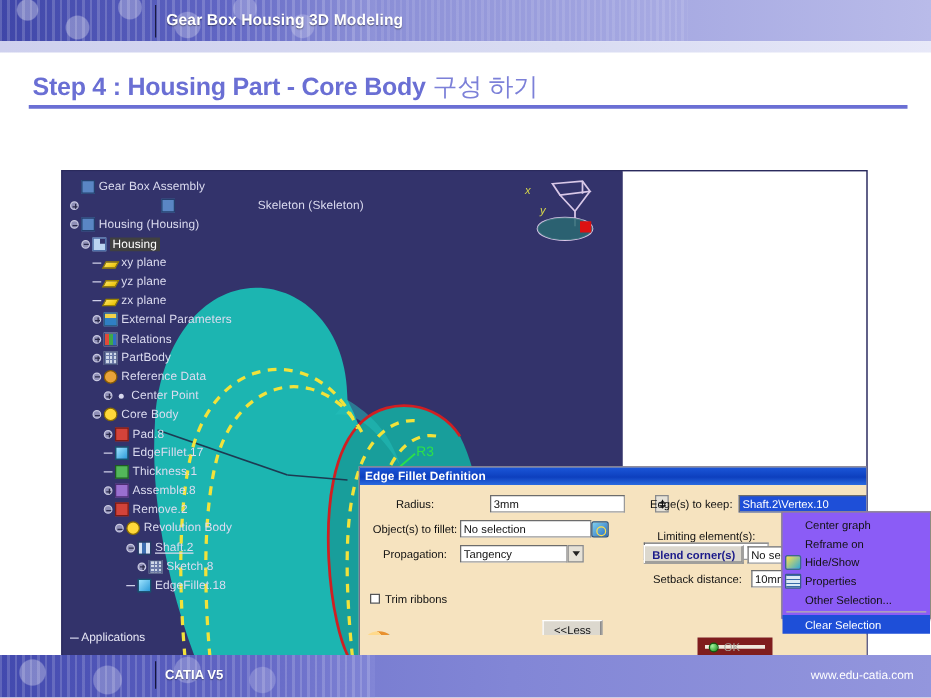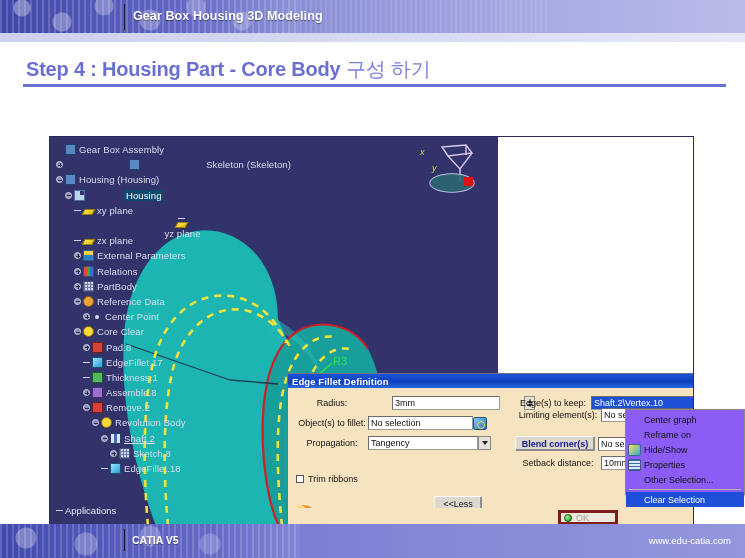--- a/index.html
+++ b/index.html
@@ -89,21 +89,21 @@
     background: #33336b;
   }
 
   
   .tree { position: absolute; left: 6px; top: 5px; width: 235px; }
   .tnode {
     position: relative; height: 15.2px; display:flex; align-items:center;
     font-size: 9.5px; color: #e6e6f5; white-space: nowrap;
   }
   .tlabel { color:#dcdcf0; letter-spacing:.1px; }
-  .tlabel.sel { background:#0c4a6e; color:#ffffff; padding:0 2px;margin-left:36px; }
+  .tlabel.sel { background:#404040; color:#ffffff; padding:0 2px; }
   .tlabel.underline { text-decoration: underline; }
   .ticon {
     width: 11px; height: 11px; margin-right: 3px; flex: 0 0 auto;
     display:inline-block; position:relative;
   }
   .tplus {
     width: 7px; height: 7px; margin-right: 2px; flex:0 0 auto;
     border-radius: 50%; background:#8e8eb6; border:1px solid #c9c9e0;
     position:relative;
   }
@@ -195,21 +195,21 @@
     background:#dcd8ce; border:1px solid #8c8c8c;
     border-top-color:#ffffff; border-left-color:#ffffff;
     box-shadow: inset -1px -1px 0 #8c8c8c;
     font-size:9px; color:#111; padding:1px 6px; height:15px;
     display:flex;align-items:center;justify-content:center; white-space:nowrap;
   }
   .btn3d.blue { color:#1a1a8a; font-weight:bold; }
   .okbar { position:absolute; left:0; bottom:0; width:459px; height:19px; background:#f6e3bf; }
   .okbtn {
     position:absolute; left:270px; top:2px; width:60px; height:15px;
-    background:#efe9dd; border:3px solid #7f1d1d; display:flex;align-items:center;gap:4px;padding-left:3px;
+    background:#efe9dd; border:6px solid #7f1d1d; display:flex;align-items:center;gap:4px;padding-left:3px;
     font-size:9px; color:#a8a39a;
   }
   .okled { width:8px;height:8px;border-radius:50%;background:radial-gradient(circle at 30% 30%,#a5f5a0,#0f8a12); border:1px solid #0b5c0e;}
 
   
   .globe {
     position:absolute; left:2px; bottom:0px; width:26px; height:22px; border-radius:50%;
     background: radial-gradient(circle at 35% 30%, #ffd98a 0 30%, #e8912f 31% 55%, #2b9ad8 56% 100%);
     overflow:hidden;
   }
@@ -334,21 +334,21 @@
           <div class="tnode" style="padding-left: 9px;">
             <span class="tplus"></span>
             <span class="ticon ic-doc"></span>
             <span class="tlabel sel">Housing</span>
           </div>
           <div class="tnode" style="padding-left: 18px;">
             <span class="tdash"></span>
             <span class="ticon ic-plane"></span>
             <span class="tlabel">xy plane</span>
           </div>
-          <div class="tnode" style="padding-left: 18px; flex-direction: column;">
+          <div class="tnode" style="padding-left: 18px;">
             <span class="tdash"></span>
             <span class="ticon ic-plane"></span>
             <span class="tlabel">yz plane</span>
           </div>
           <div class="tnode" style="padding-left: 18px;">
             <span class="tdash"></span>
             <span class="ticon ic-plane"></span>
             <span class="tlabel">zx plane</span>
           </div>
           <div class="tnode" style="padding-left: 18px;">
@@ -372,21 +372,21 @@
             <span class="tlabel">Reference Data</span>
           </div>
           <div class="tnode" style="padding-left: 27px;">
             <span class="tplus plus"></span>
             <span class="ticon ic-dot"></span>
             <span class="tlabel">Center Point</span>
           </div>
           <div class="tnode" style="padding-left: 18px;">
             <span class="tplus"></span>
             <span class="ticon ic-yellowdot"></span>
-            <span class="tlabel">Core Clear</span>
+            <span class="tlabel">Core Body</span>
           </div>
           <div class="tnode" style="padding-left: 27px;">
             <span class="tplus plus"></span>
             <span class="ticon ic-red"></span>
             <span class="tlabel">Pad.8</span>
           </div>
           <div class="tnode" style="padding-left: 27px;">
             <span class="tdash"></span>
             <span class="ticon ic-cyanfil"></span>
             <span class="tlabel">EdgeFillet.17</span>
@@ -454,42 +454,42 @@
           </div>
 
           <div class="frow" style="left:8px; top:28px;">
             <span class="flabel" style="width:72px;">Object(s) to fillet:</span>
             <span class="finput" style="width:105px;">No selection</span>
             <span class="pickicon"></span>
           </div>
 
           <div class="frow" style="left:8px; top:48px;">
             <span class="flabel" style="width:72px;">Propagation:</span>
-            <span class="finput" style="width:110px;">Tangency</span>
+            <span class="finput" style="width:86px;">Tangency</span>
             <span class="combo-arrow">
                 <i></i>
               </span>
           </div>
 
           <div class="frow" style="left:8px; top:86px;">
             <span class="chk"></span>
             <span class="flabel">Trim ribbons</span>
           </div>
 
           <div class="btn3d" style="position:absolute; left:146px; top:108px; width:48px;">&lt;&lt;Less</div>
         </div>
 
         <div class="dlg-right">
           <div class="frow" style="left:6px; top:8px;">
             <span class="flabel" style="width:76px;">Edge(s) to keep:</span>
             <span class="finput" style="width:110px; background:#1e4fd8; color:#ffffff;">Shaft.2\Vertex.10</span>
 
           </div>
 
-          <div class="frow" style="left:6px; top:20px;">
+          <div class="frow" style="left:6px; top:36px;flex-direction:column;">
             <span class="flabel" style="width:86px;">Limiting element(s):</span>
             <span class="finput" style="width:100px;">No selection</span>
           </div>
 
           <div class="frow" style="left:6px; top:48px;">
             <span class="btn3d blue" style="width:80px;">Blend corner(s)</span>
             <span class="finput" style="width:104px; margin-left:3px;">No selection</span>
           </div>
 
           <div class="frow" style="left:6px; top:68px;">

